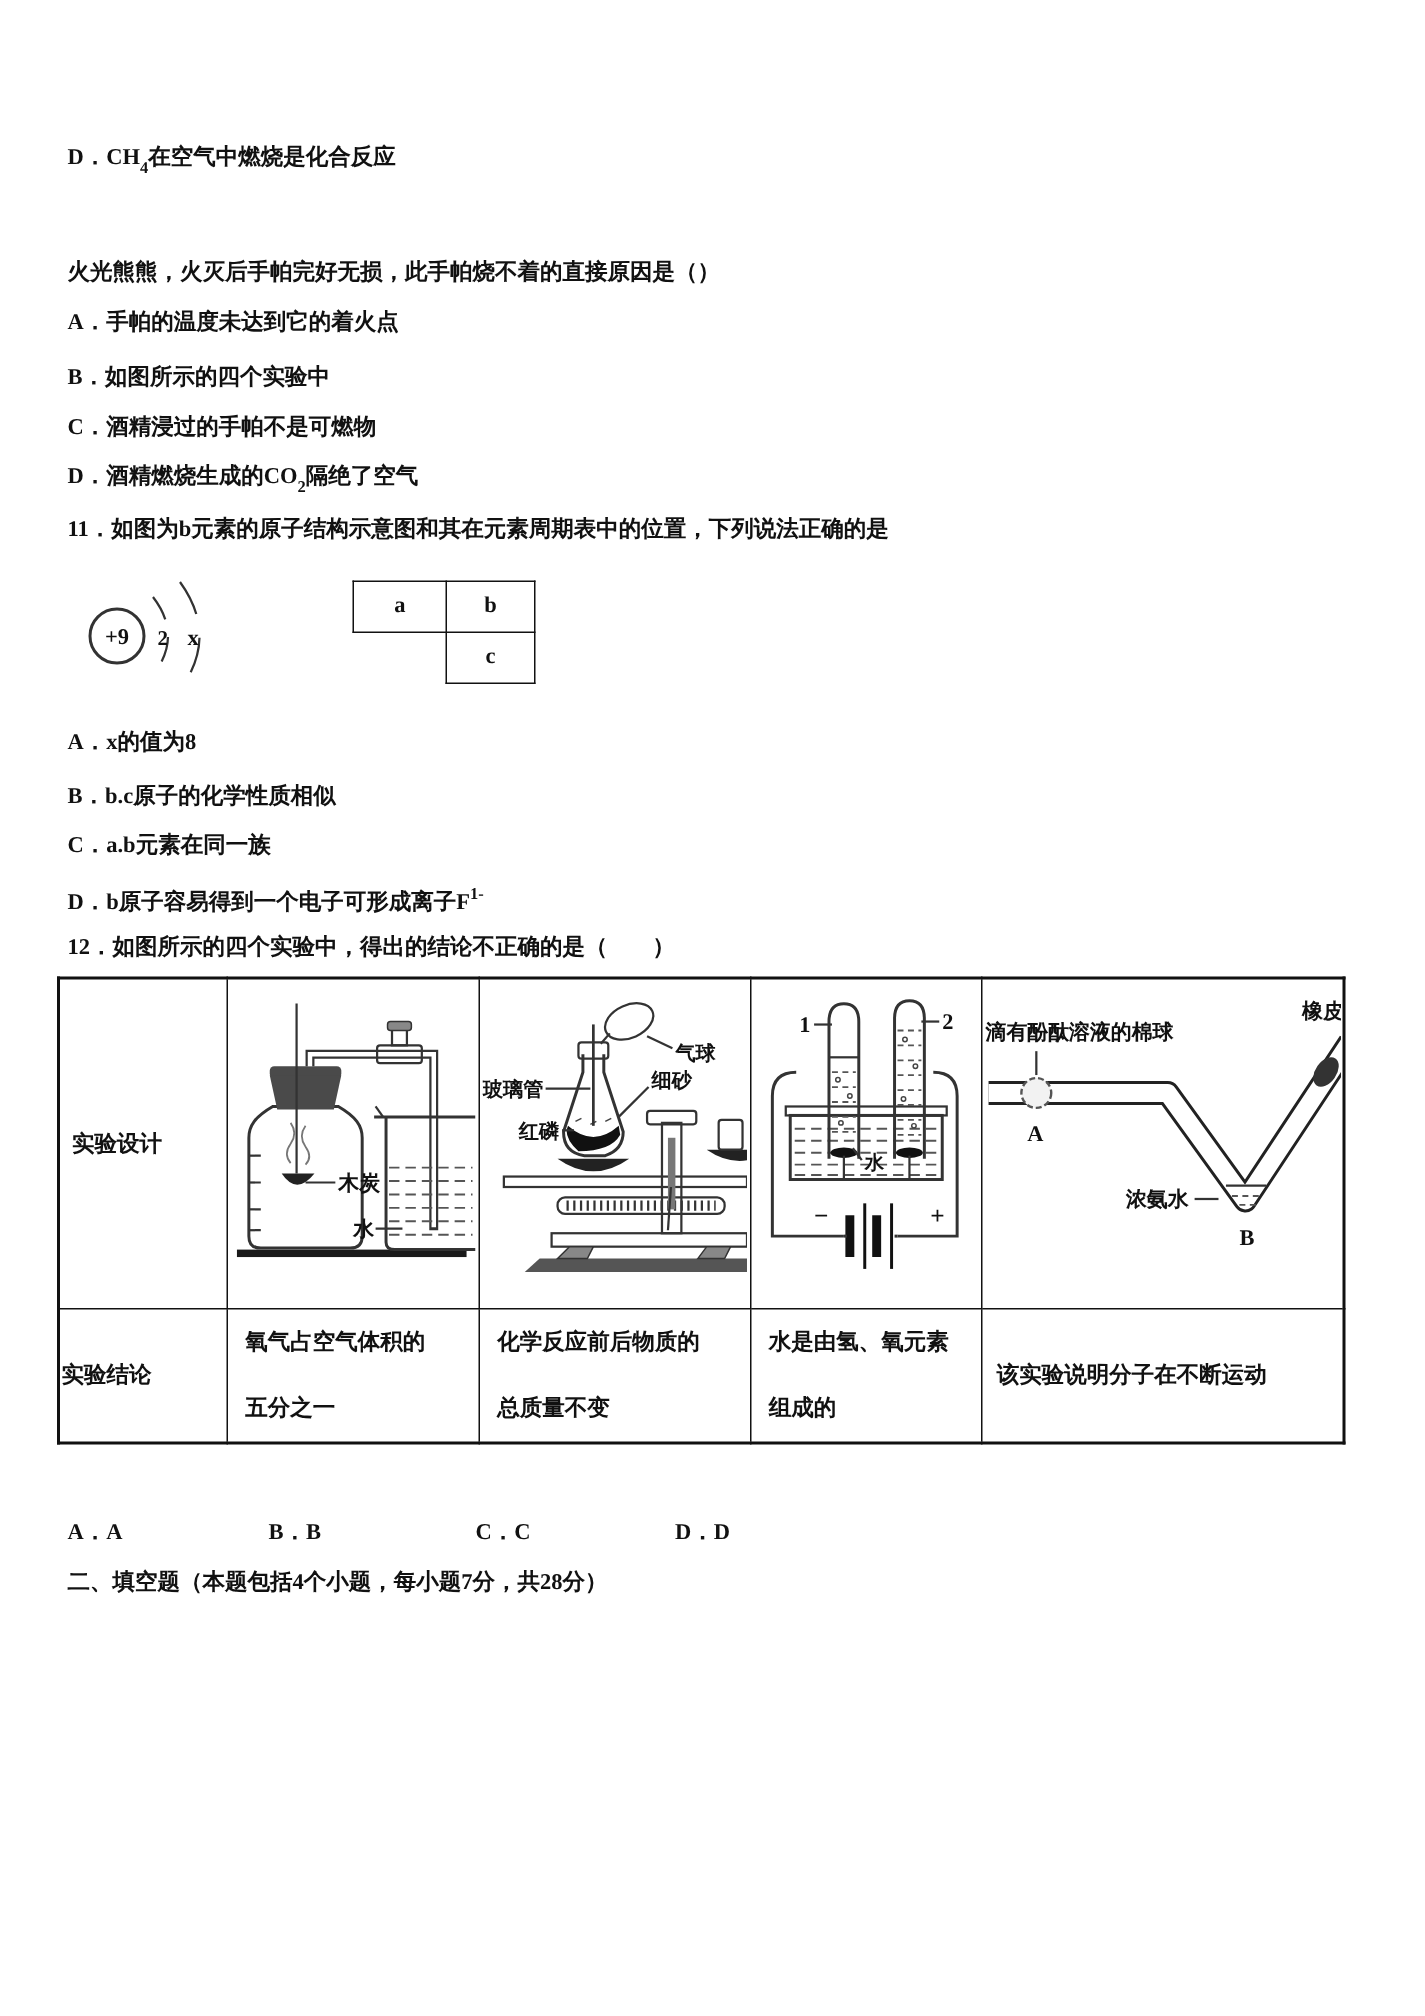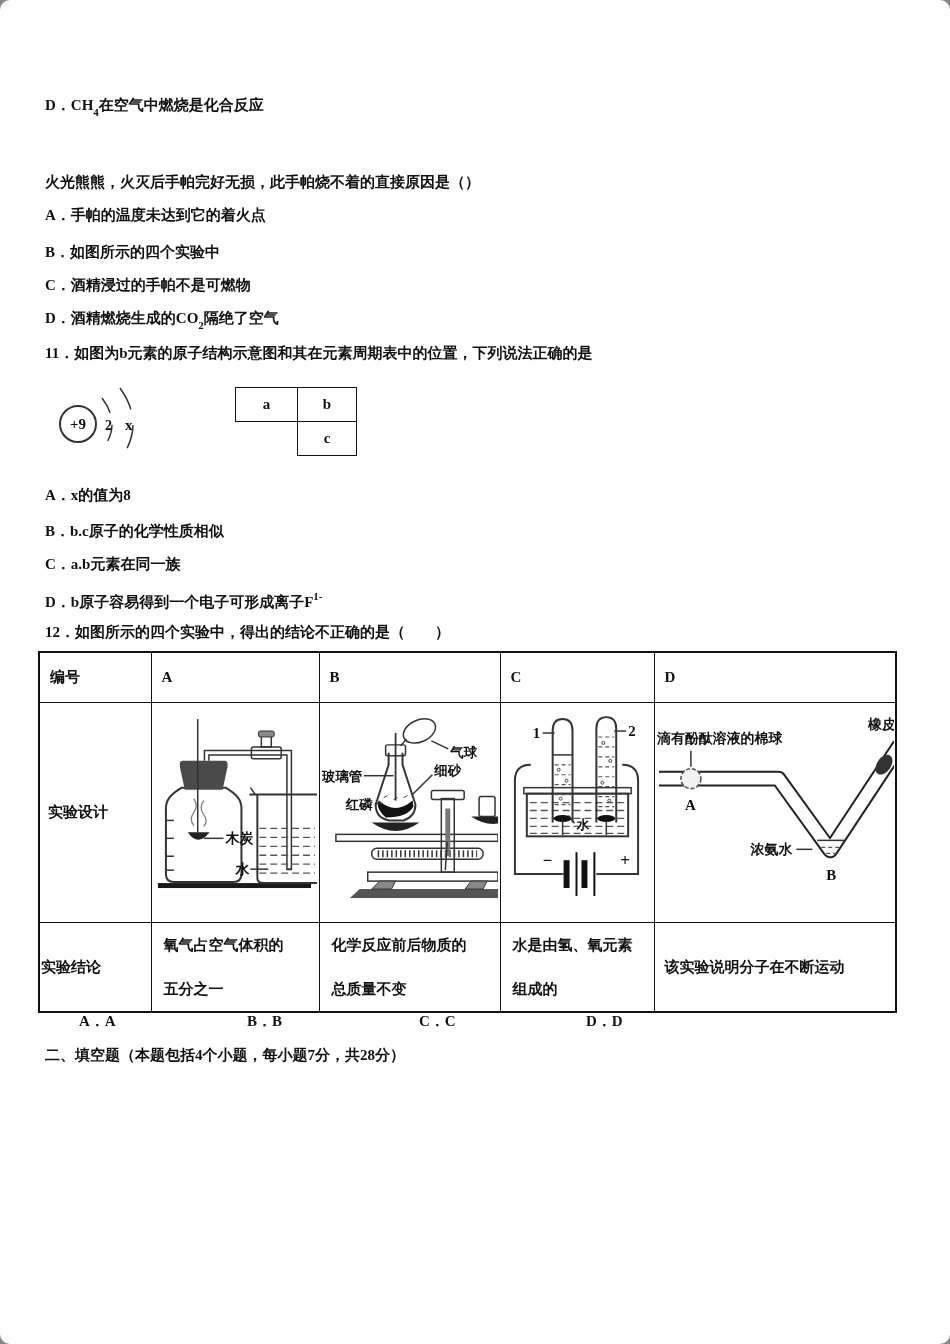--- a/index.html
+++ b/index.html
@@ -1,19 +1,19 @@
 <!DOCTYPE html>
 <html><head>
 <meta charset="utf-8">
 <style>
   html,body{margin:0;padding:0;background:#888;}
   .page{
     position:relative;width:950px;height:1344px;background:#fff;
     font-family:"Liberation Serif","DejaVu Serif",serif;
-    font-weight:bold;color:#111;overflow:hidden;border-radius:10px;
+    font-weight:bold;color:#111;overflow:hidden;
   }
   .line{position:absolute;left:45px;white-space:nowrap;font-size:15px;line-height:19px;}
   .wide{font-size:14.5px;}
   sub{font-size:11px;position:relative;top:2px;}
   sup{font-size:11px;position:relative;top:-1px;}
 
   
   .fig11{position:absolute;left:48px;top:374px;display:flex;align-items:center;gap:8px;}
   .pgrid{border-collapse:collapse;margin-left:44px;}
   .pgrid td{width:58px;height:33px;border:1.6px solid #111;text-align:center;font-size:15px;padding:0;}
@@ -26,21 +26,21 @@
   tr.hdr td{height:47px;vertical-align:middle;padding-left:10px;}
   tr.design td{height:219px;padding:0;vertical-align:top;}
   tr.design td.rowlabel{vertical-align:middle;padding-left:8px;}
   tr.concl td{height:80px;vertical-align:middle;line-height:44px;}
   td.ca{padding:0 26px 0 12px;}
   td.cb{padding:0 28px 0 12px;}
   td.cc{padding:0 10px 0 12px;}
   td.cd{padding:0 10px 0 10px;line-height:20px;}
 
   .answers{position:absolute;left:45px;top:1012px;font-size:15px;white-space:nowrap;}
-  .answers span{display:inline-block;margin-left:34px;}
+  .answers span{display:inline-block;}
   .aw1{width:134px;} .aw2{width:138px;} .aw3{width:133px;}
 
   svg{display:block;}
   svg text{font-family:"Liberation Serif","DejaVu Serif",serif;font-weight:bold;fill:#111;}
   .stroke{stroke:#333;fill:none;stroke-width:2;}
   .thin{stroke:#333;fill:none;stroke-width:1.5;}
   .dash{stroke:#555;fill:none;stroke-width:1.3;stroke-dasharray:7 4;}
 </style>
 </head>
 <body>
@@ -89,27 +89,20 @@
 
   <table class="exp">
     <colgroup>
         <col style="width:112px">
         <col style="width:168px">
         <col style="width:181px">
         <col style="width:154px">
         <col style="width:242px">
       </colgroup>
     <tbody>
-        <tr class="hdr">
-      <td>编号</td>
-      <td>A</td>
-      <td>B</td>
-      <td>C</td>
-      <td>D</td>
-    </tr>
     <tr class="design">
       <td class="rowlabel">实验设计</td>
 
       <td>
         <svg width="165" height="217" viewBox="0 0 166 218">
           <rect x="6" y="181" width="154" height="5" fill="#1a1a1a"></rect>
           <path d="M30 85 C18 92 14 98 14 106 L14 172 Q14 180 22 180 L82 180 Q90 180 90 172 L90 106 C90 98 86 92 74 85 Z" fill="#fff" class="stroke"></path>
           <line x1="14" y1="118" x2="22" y2="118" class="thin"></line>
           <line x1="14" y1="136" x2="22" y2="136" class="thin"></line>
           <line x1="14" y1="154" x2="22" y2="154" class="thin"></line>

